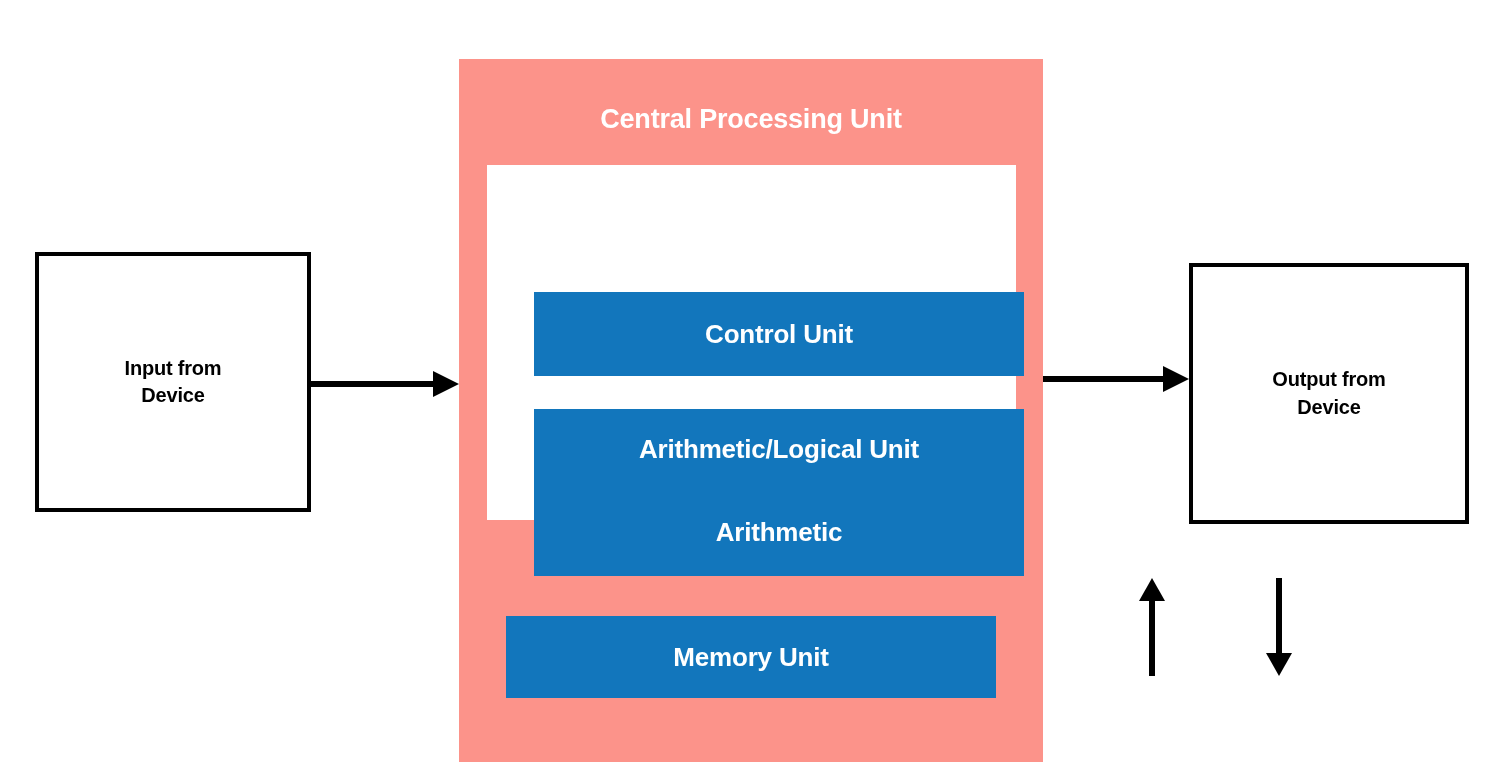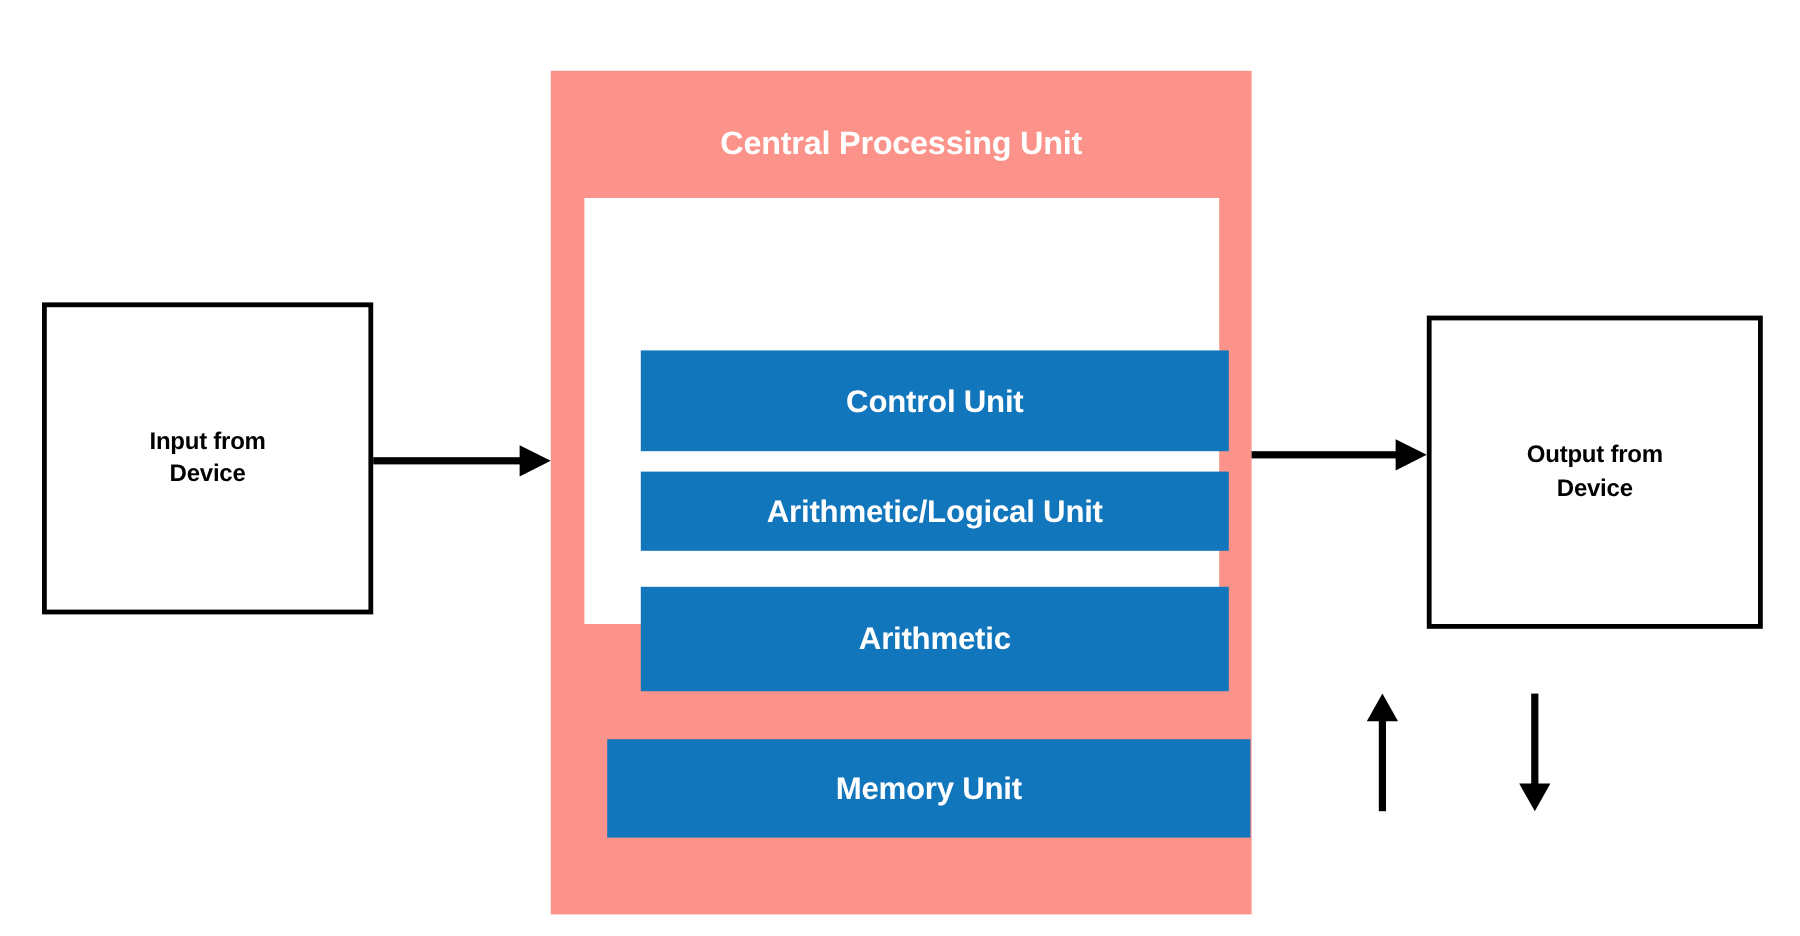--- a/index.html
+++ b/index.html
@@ -80,23 +80,23 @@
     justify-content: center;
   }
   .unit-label {
     font-size: 26px;
     font-weight: bold;
     color: #ffffff;
     letter-spacing: -0.2px;
     text-align: right;
   }
   #unit-0 { left: 47px; top: 127px; width: 490px; height: 84px; }
-  #unit-1 { left: 47px; top: 228px; width: 490px; height: 66px; }
+  #unit-1 { left: 47px; top: 244px; width: 490px; height: 80px; }
   #unit-2 { left: 47px; top: 324px; width: 490px; height: 87px; }
-  #memory-block { left: 47px; top: 557px; width: 536px; height: 82px; }
+  #memory-block { left: 47px; top: 557px; width: 490px; height: 82px; }
 
   
   .arrow-h, .arrow-v { position: absolute; }
   .shaft-h {
     position: absolute;
     height: 6px;
     background: #000000;
     top: 50%;
     margin-top: -3px;
     left: 0;

